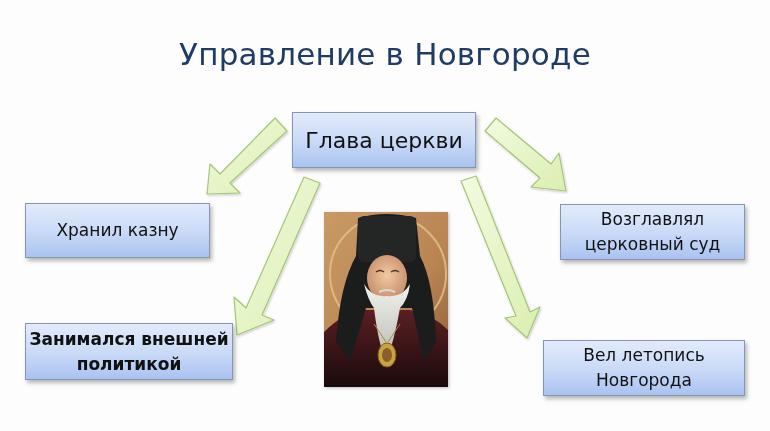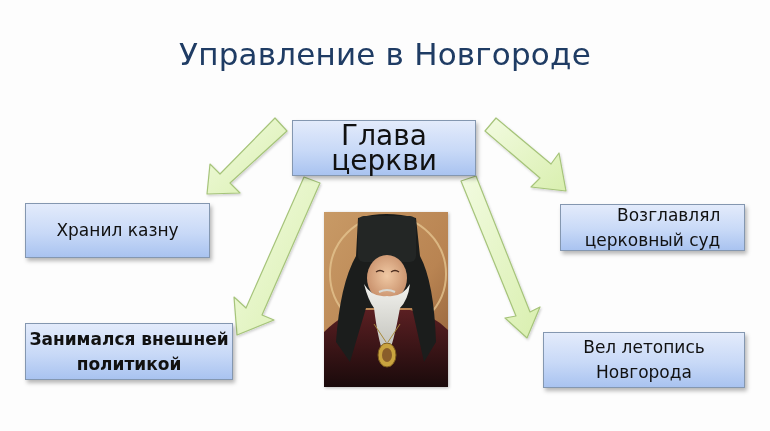--- a/index.html
+++ b/index.html
@@ -39,22 +39,21 @@
       box-shadow: 2px 3px 4px rgba(0,0,0,0.28);
       display: flex;
       align-items: center;
       justify-content: center;
       text-align: center;
       color: #111111;
       font-size: 17px;
       line-height: 25px;
     }
     .box.main {
-      font-size: 28px;
-      margin-top: 8px;
+      font-size: 22px;
     }
     .box .lbl {
       display: block;
       white-space: pre-line;
     }
     svg.arrows {
       position: absolute;
       left: 0; top: 0;
       width: 770px; height: 431px;
       pointer-events: none;
@@ -111,26 +110,26 @@
 
   <div class="box" style="left:25px; top:203px; width:185px; height:55px;align-items:center;">
     <span class="lbl">Хранил казну</span>
   </div>
 
   <div class="box" style="left:25px; top:323px; width:208px; height:57px;font-weight:bold;">
     <span class="lbl">Занимался внешней
 политикой</span>
   </div>
 
-  <div class="box" style="left:560px; top:204px; width:185px; height:47px;text-align:right;">
+  <div class="box" style="left:560px; top:204px; width:185px; height:56px;">
     <span class="lbl">Возглавлял
 церковный суд</span>
   </div>
 
-  <div class="box" style="left:543px; top:332px; width:202px; height:56px;">
+  <div class="box" style="left:543px; top:340px; width:202px; height:56px;">
     <span class="lbl">Вел летопись
 Новгорода</span>
   </div>
 
   <div class="portrait">
     <svg width="124" height="175" viewBox="0 0 124 175">
       <defs>
         <linearGradient id="bg" x1="0" y1="0" x2="1" y2="1">
           <stop offset="0" stop-color="#c89a66"></stop>
           <stop offset="0.6" stop-color="#b98452"></stop>

